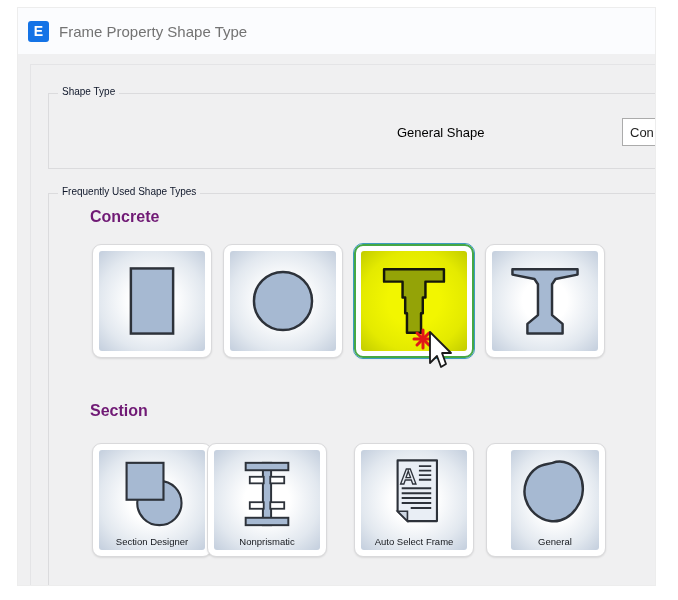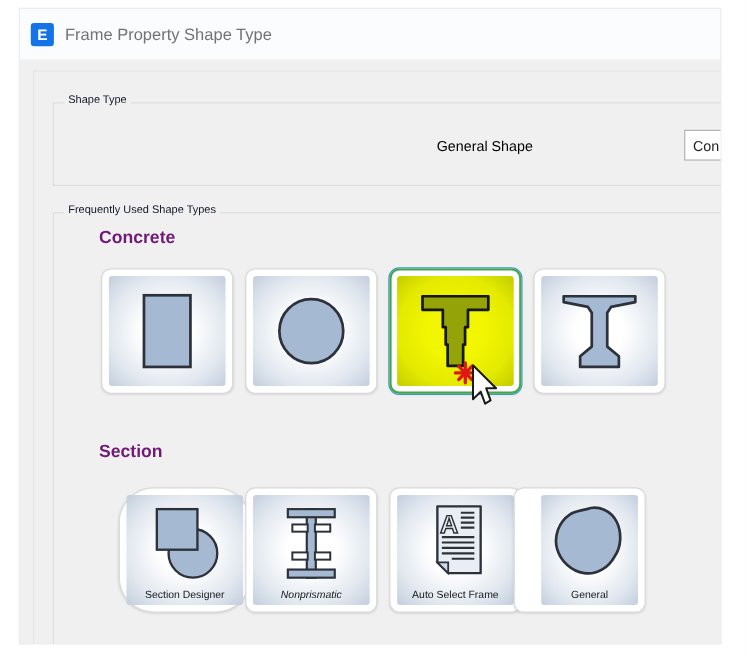--- a/index.html
+++ b/index.html
@@ -48,21 +48,21 @@
   .h-special  { left:72px; top:394px; }
 
   .shape-btn {
     position:absolute; width:120px; background:#ffffff;
     border:1px solid #d9d9db; border-radius:9px; padding:6px;
     box-shadow:0 1px 2px rgba(0,0,0,0.10);
   }
   .row-concrete { top:236px; height:114px; }
   .row-special  { top:435px; height:114px; }
   .c1 { left:74px; } .c2 { left:205px; } .c3 { left:336px; } .c4 { left:467px; }
-  .s1 { left:90px;border-radius:32px; } .s2 { left:205px;font-style:italic; } .s3 { left:336px; } .s4 { left:449px;padding-left:24px; }
+  .s1 { left:74px; } .s2 { left:189px; } .s3 { left:336px; } .s4 { left:468px;padding-left:24px; }
   .btn-face {
     width:100%; height:100%; border-radius:3px;
     background:radial-gradient(ellipse at center, #ffffff 30%, #e2e8ef 70%, #c3cedd 100%);
     display:flex; flex-direction:column; align-items:center; justify-content:center;
     overflow:hidden;
   }
   .shape-btn.selected {
     border:2px solid #46a844; outline:1px solid #3e9cc0; padding:5px;
   }
   .selected .btn-face {

